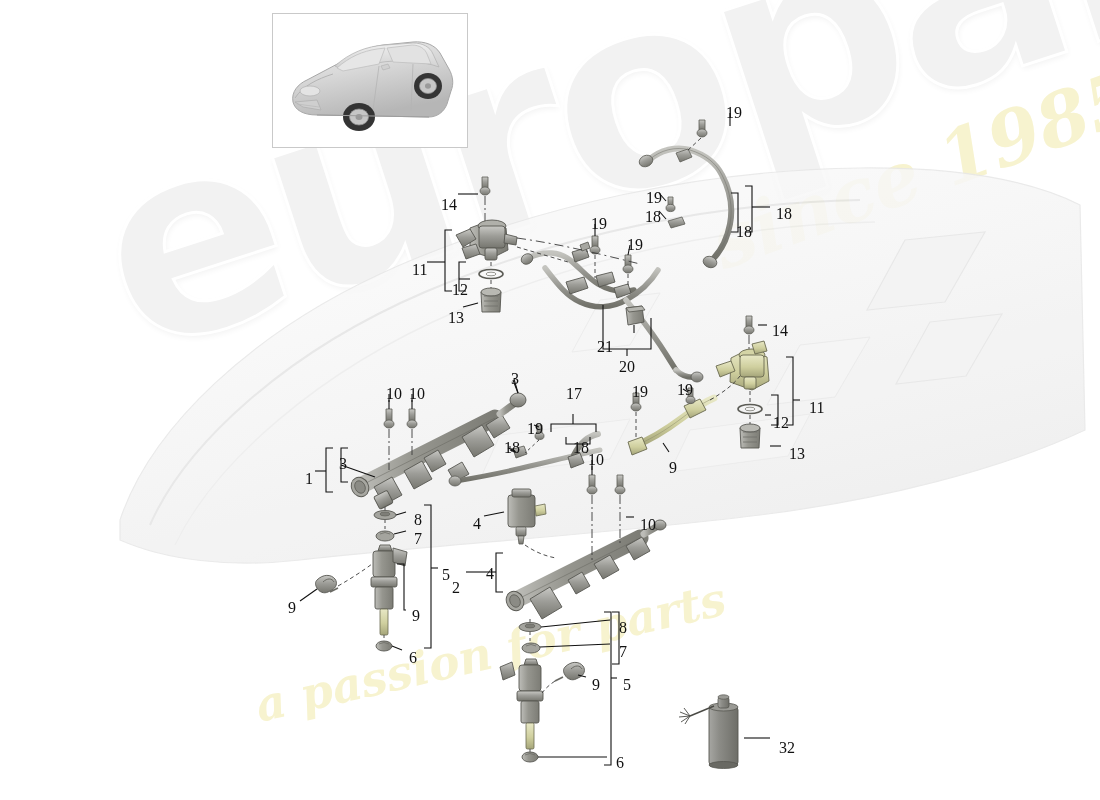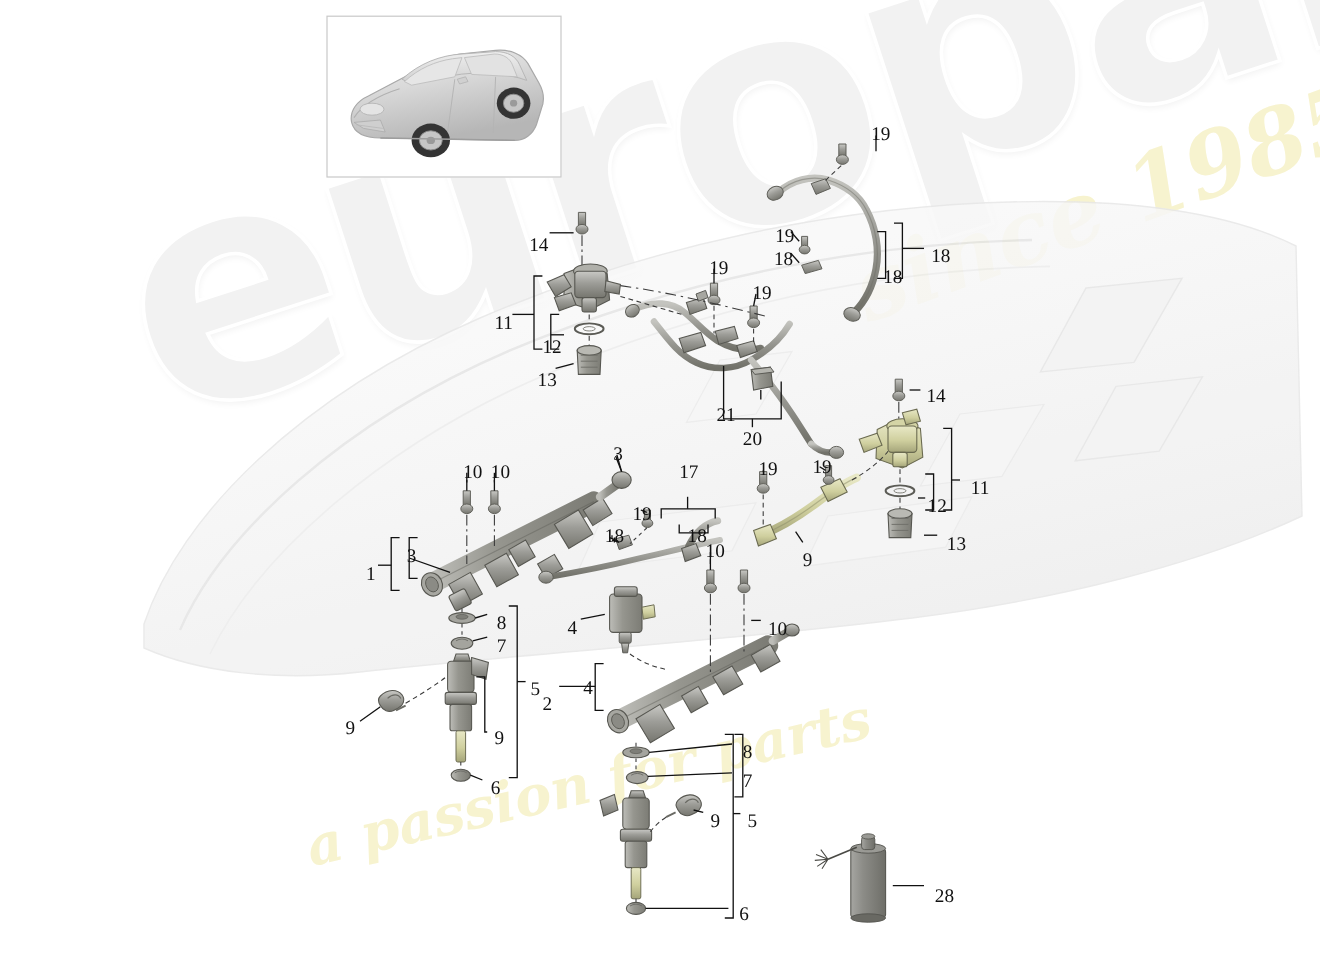--- a/index.html
+++ b/index.html
@@ -622,16 +622,16 @@
       <div class="lbl" style="left: 573px; top: 440px;">18</div>
       <div class="lbl" style="left: 726px; top: 105px;">19</div>
       <div class="lbl" style="left: 646px; top: 190px;">19</div>
       <div class="lbl" style="left: 591px; top: 216px;">19</div>
       <div class="lbl" style="left: 627px; top: 237px;">19</div>
       <div class="lbl" style="left: 632px; top: 384px;">19</div>
       <div class="lbl" style="left: 677px; top: 382px;">19</div>
       <div class="lbl" style="left: 527px; top: 421px;">19</div>
       <div class="lbl" style="left: 619px; top: 359px;">20</div>
       <div class="lbl" style="left: 597px; top: 339px;">21</div>
-      <div class="lbl" style="left: 779px; top: 740px;">28</div>
+      <div class="lbl" style="left: 779px; top: 740px;">32</div>
     </div>
 
 </div>
 
 </body></html>

